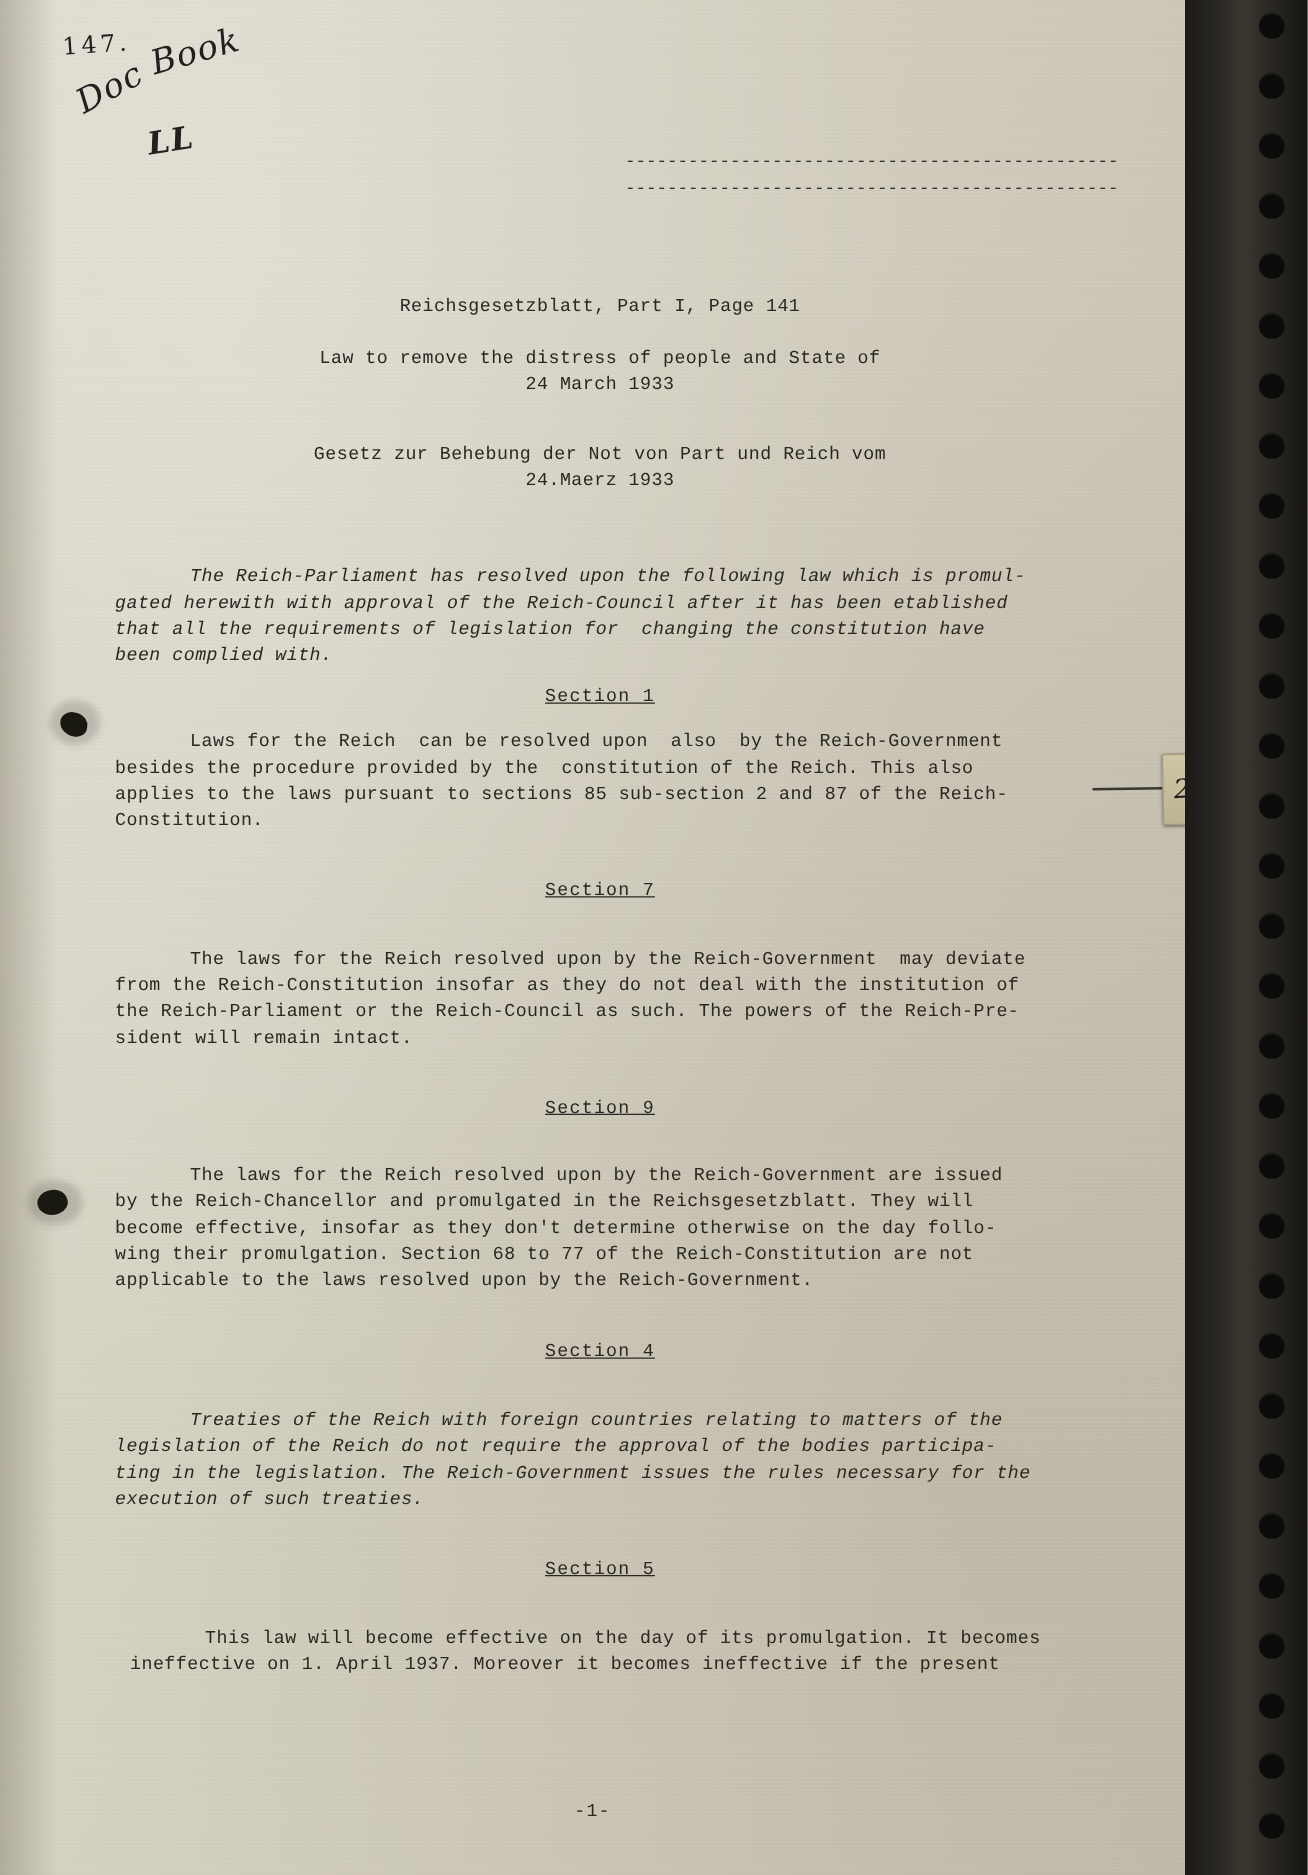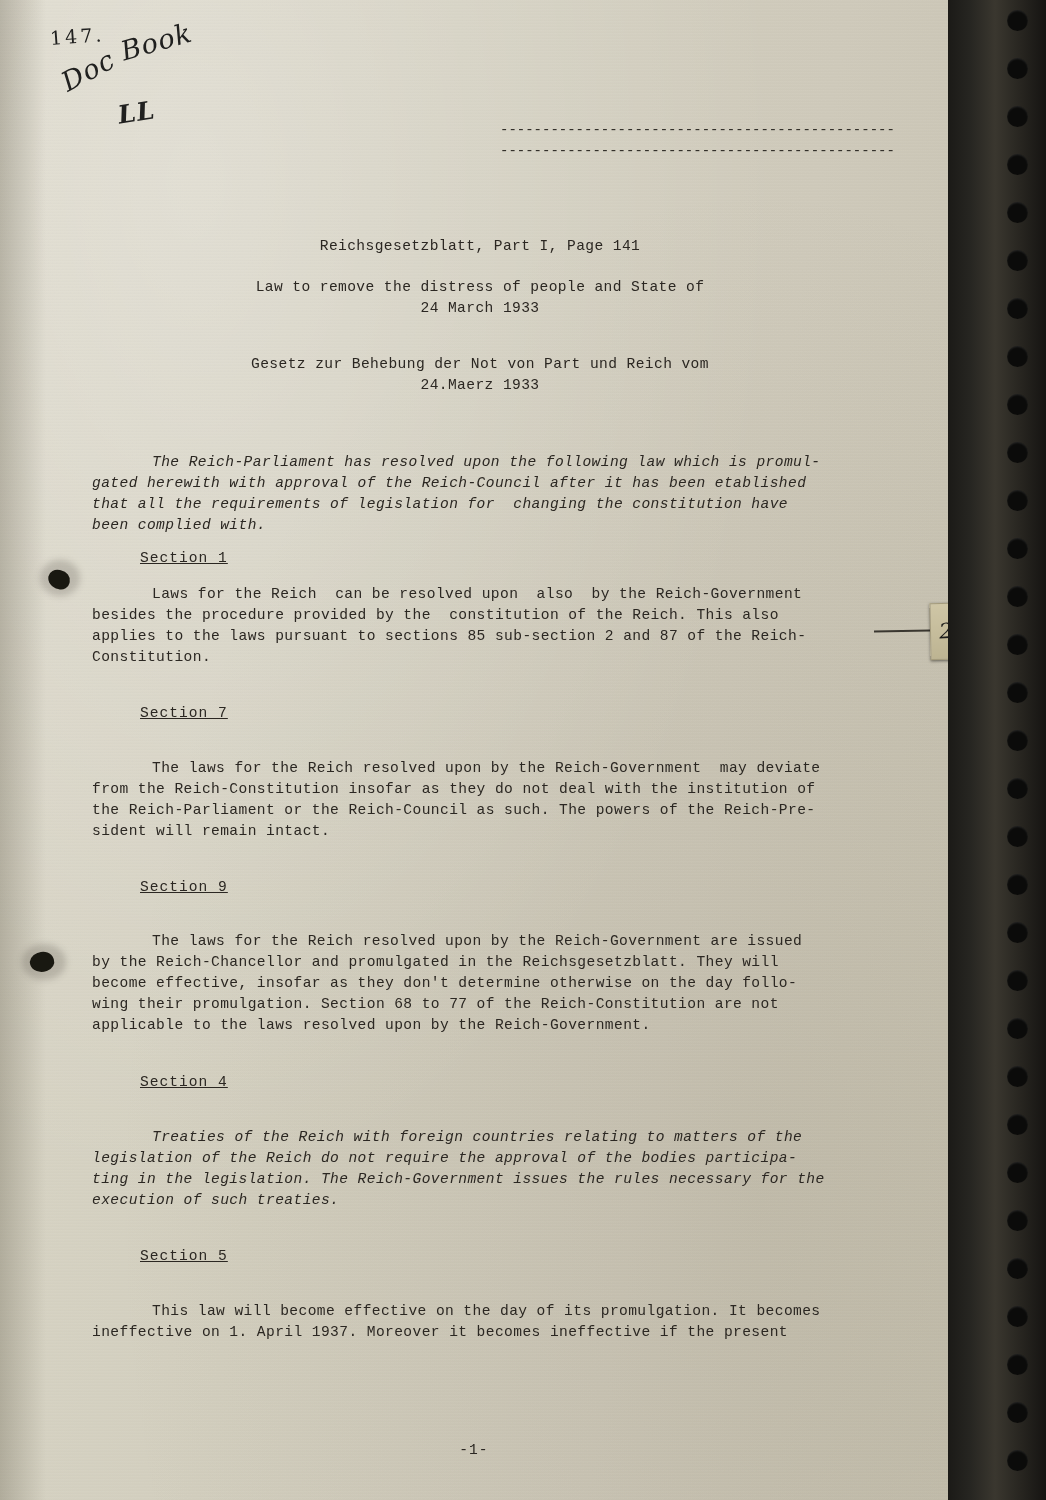--- a/index.html
+++ b/index.html
@@ -81,21 +81,21 @@
   }
   .hdr {
     position: absolute;
     left: 500px; top: 120px;
     width: 420px;
   }
   .hdr .line { white-space: pre; }
   .center { text-align: center; }
   .blk { position: absolute; }
   .sec-head {
-    text-align: left;
+    text-align: center;
     text-decoration: underline;
     letter-spacing: 1px;
   }
   .para { white-space: pre-wrap; }
   .pageno {
     position: absolute;
     left: 0; top: 1440px;
     width: 948px;
     text-align: center;
     font-size: 14.6px;
@@ -225,21 +225,21 @@
 wing their promulgation. Section 68 to 77 of the Reich-Constitution are not
 applicable to the laws resolved upon by the Reich-Government.</div>
 
     <div class="blk sec-head" style="left:140px; top:1072px; width:680px;">Section 4</div>
     <div class="blk para" style="left:92px; top:1127px; width:800px; text-indent:60px;font-style:italic;">Treaties of the Reich with foreign countries relating to matters of the
 legislation of the Reich do not require the approval of the bodies participa-
 ting in the legislation. The Reich-Government issues the rules necessary for the
 execution of such treaties.</div>
 
     <div class="blk sec-head" style="left:140px; top:1246px; width:680px;">Section 5</div>
-    <div class="blk para" style="left:92px; top:1301px; width:800px; text-indent:60px;font-family:Liberation Mono, monospace;">This law will become effective on the day of its promulgation. It becomes
+    <div class="blk para" style="left:104px; top:1301px; width:800px; text-indent:60px;font-family:Liberation Mono, monospace;">This law will become effective on the day of its promulgation. It becomes
 ineffective on 1. April 1937. Moreover it becomes ineffective if the present</div>
 
     <div class="pageno">-1-</div>
   </div>
 
   <div class="hand hw-num">147.</div>
   <div class="hand hw-doc">Doc</div>
   <div class="hand hw-book">Book</div>
   <div class="hand hw-ll">LL</div>
 

